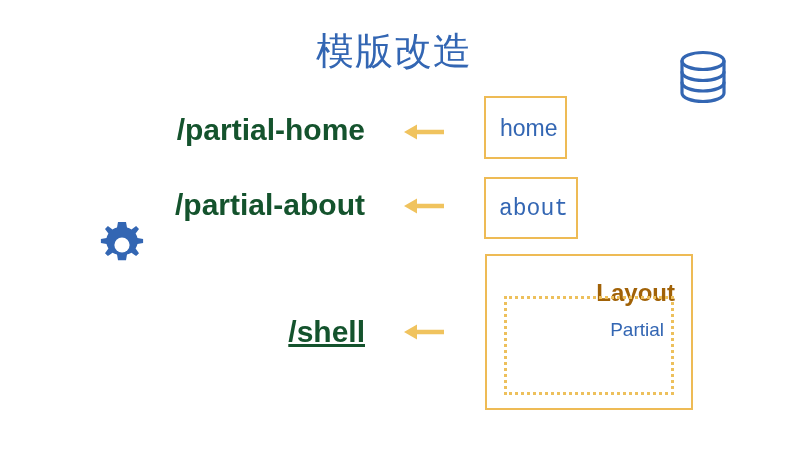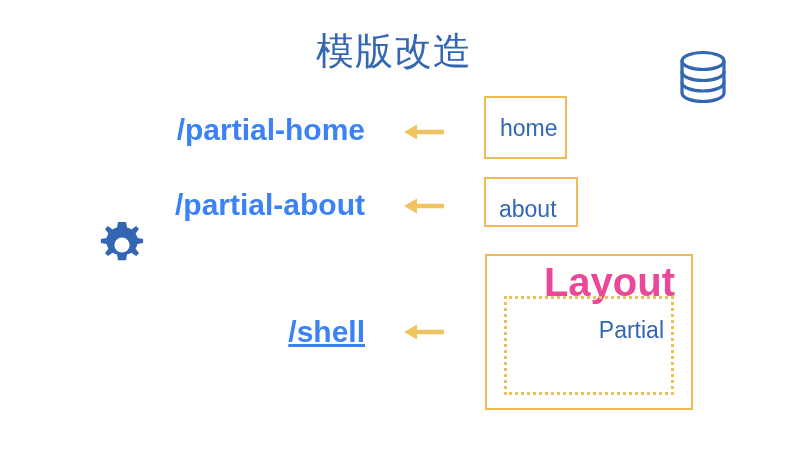--- a/index.html
+++ b/index.html
@@ -35,21 +35,21 @@
 
   
   .route-label {
     position: absolute;
     right: 435px;           
     text-align: right;
     white-space: nowrap;
     font-size: 30px;
     line-height: 34px;
     font-weight: 700;
-    color: #3b82f6;
+    color: #14532d;
     letter-spacing: 0px;
   }
   .route-home  { top: 113px; }
   .route-about { top: 188px; margin-left: 28px; }
   .route-shell { top: 315px; text-decoration: underline; }
 
   
   .arrow {
     position: absolute;
     left: 404px;
@@ -84,61 +84,62 @@
     left: 14px;
     top: 16px;
     font-size: 23px;
     line-height: 28px;
   }
 
   .box-about {
     left: 484px;
     top: 177px;
     width: 94px;
-    height: 50px;
+    height: 62px;
+    font-family: Liberation Mono, monospace;
   }
   .box-about .box-label {
     left: 13px;
     top: 16px;
     font-size: 23px;
     line-height: 28px;
   }
 
   .box-layout {
     left: 485px;
     top: 254px;
     width: 208px;
     height: 156px;
   }
   .layout-title {
     position: absolute;
     right: 16px;
-    top: 7px;
-    font-size: 40px;
+    top: 18px;
+    font-size: 24px;
     line-height: 38px;
     font-weight: 700;
-    color: #ec4899;
+    color: #a16207;
     white-space: nowrap;
   }
 
   .box-partial {
     position: absolute;
     box-sizing: border-box;
     left: 17px;            
     top: 40px;             
     width: 170px;
     height: 99px;
     border: 3px dotted #edc05c;
     background: transparent;
   }
   .partial-title {
     position: absolute;
     right: 7px;
     top: 17px;
-    font-size: 23px;
+    font-size: 19px;
     line-height: 28px;
     font-weight: 400;
     color: #3366b3;
     white-space: nowrap;
   }
 
   
   .icon-gear {
     position: absolute;
     left: 99px;

